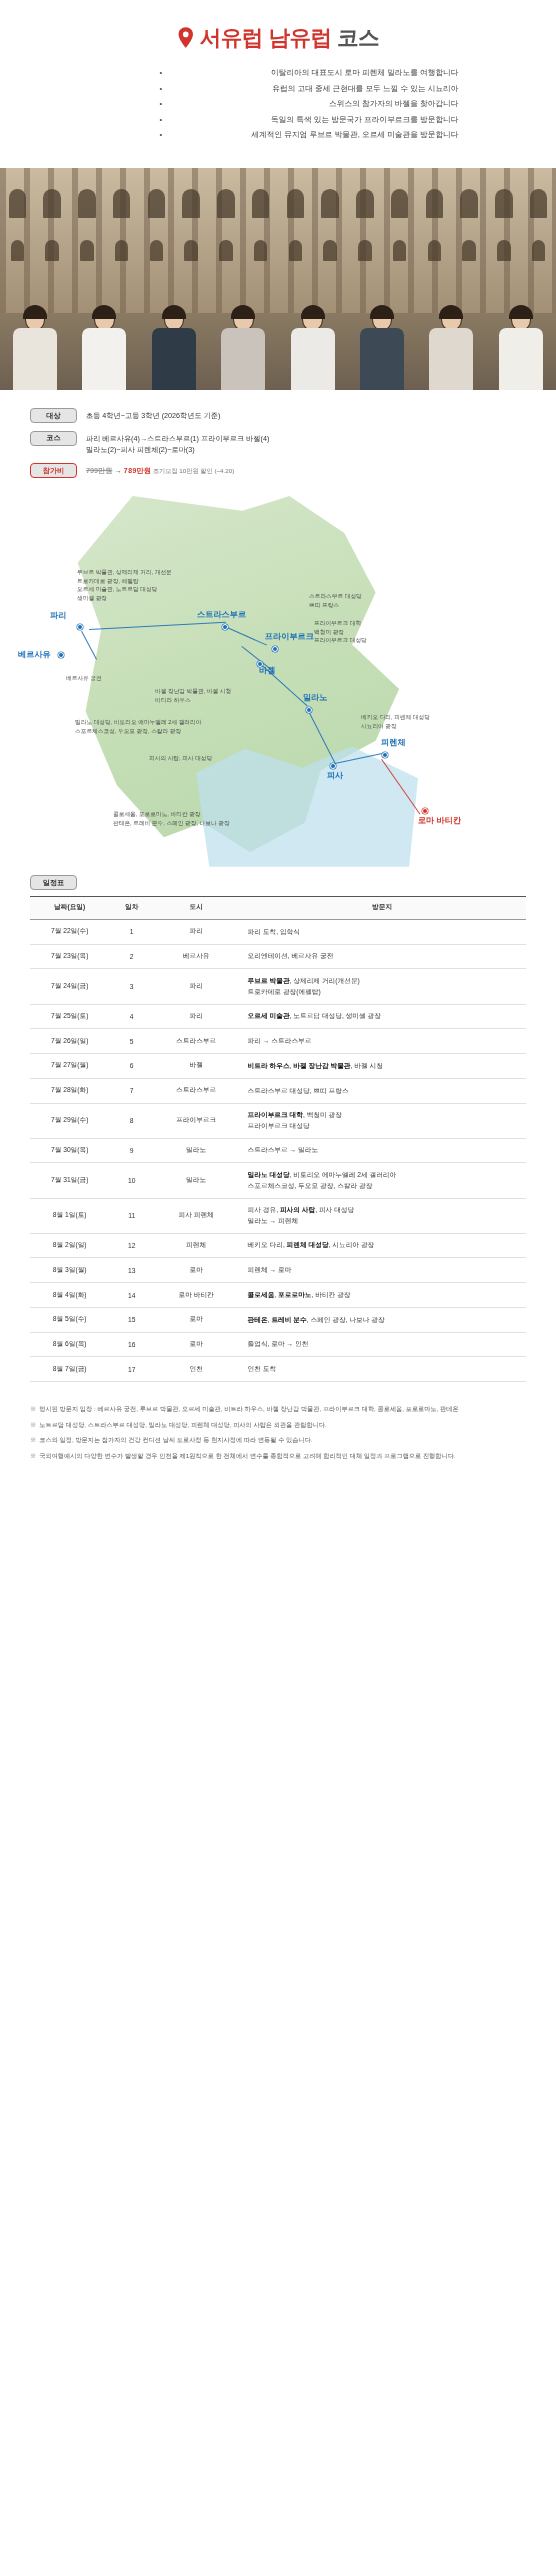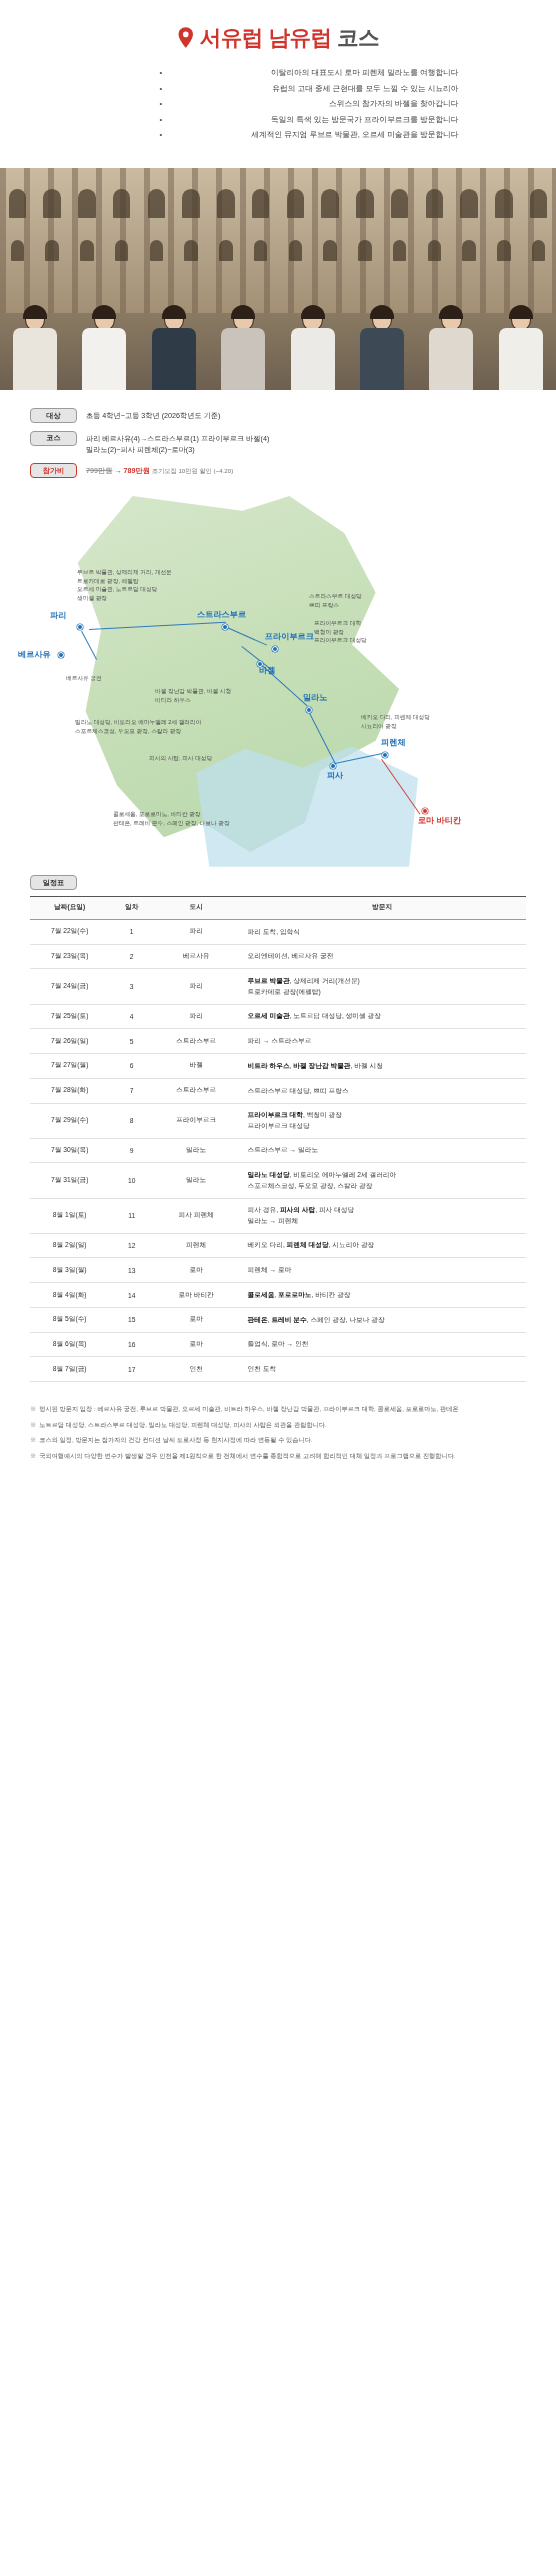--- a/index.html
+++ b/index.html
@@ -78,21 +78,21 @@
   .info-row { display:flex; align-items:flex-start; margin-bottom: 7.2px; padding-left: 30px; }
   .pill {
     width: 47px; height: 15.5px; border:0.5px solid #9a9a9a; border-radius: 4px;
     display:flex; align-items:center; justify-content:center;
     font-size:7.2px; color:#333; font-weight:bold; flex:0 0 auto; background:#e5e5e5;
   }
   .pill.red { border-color:#d0342c; color:#d0342c; }
   .info-val { margin-left: 9px; font-size:7.2px; color:#333; line-height:1.6; padding-top:2.1px;}
   .info-note { display:block; font-size:6.2px; color:#777; margin-top:2.1px; }
   .strike { color:#999; text-decoration: line-through; font-weight: bold; }
-  .price-new { color:#d0342c; font-weight:bold; }
+  .price-new { color:#d0342c; font-weight:bold;font-family:Liberation Mono, monospace; }
   .discount { color:#777; font-size:6.2px; }
 
   
   .map-wrap { width:556px; height: 381px; position: relative; background:#ffffff; overflow:hidden;}
   .map-bg {
     position:absolute; left:62px; top:5.2px; width:392px; height:371px;
     background: linear-gradient(160deg,#cfe3c2 0%, #bcd9ab 45%, #a9cf99 100%);
     clip-path: polygon(18% 0%, 46% 4%, 58% 0%, 72% 10%, 80% 26%, 74% 40%, 86% 52%,
       80% 66%, 66% 74%, 62% 88%, 48% 96%, 36% 88%, 26% 92%, 14% 78%, 6% 58%, 10% 36%, 4% 18%);
     opacity: .85;

